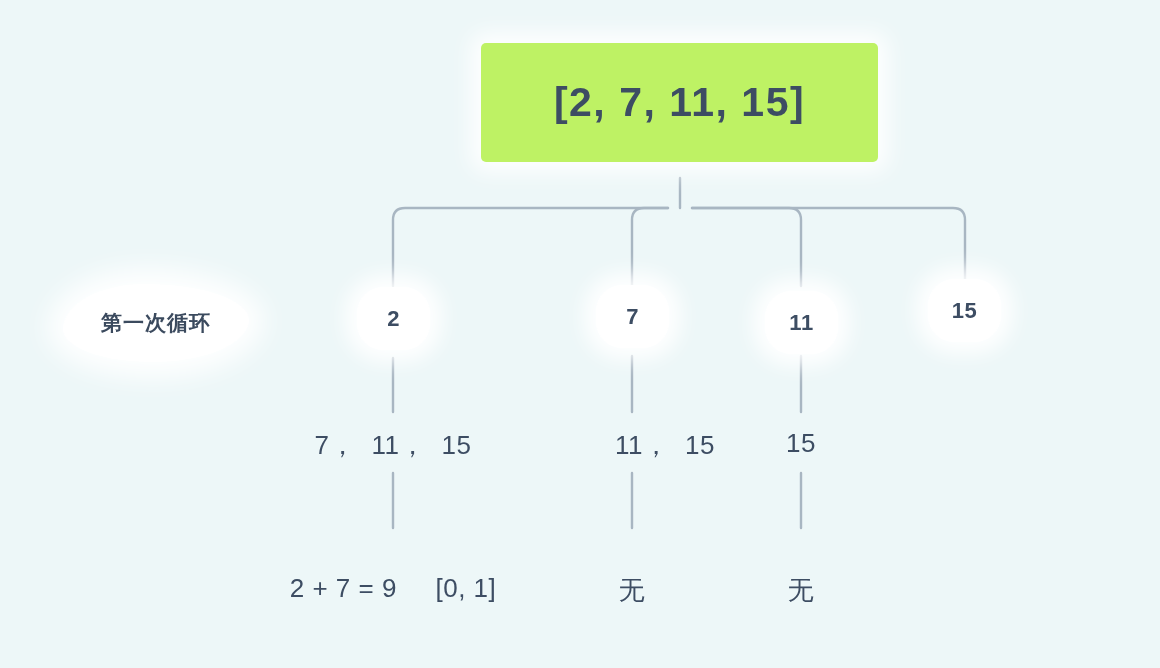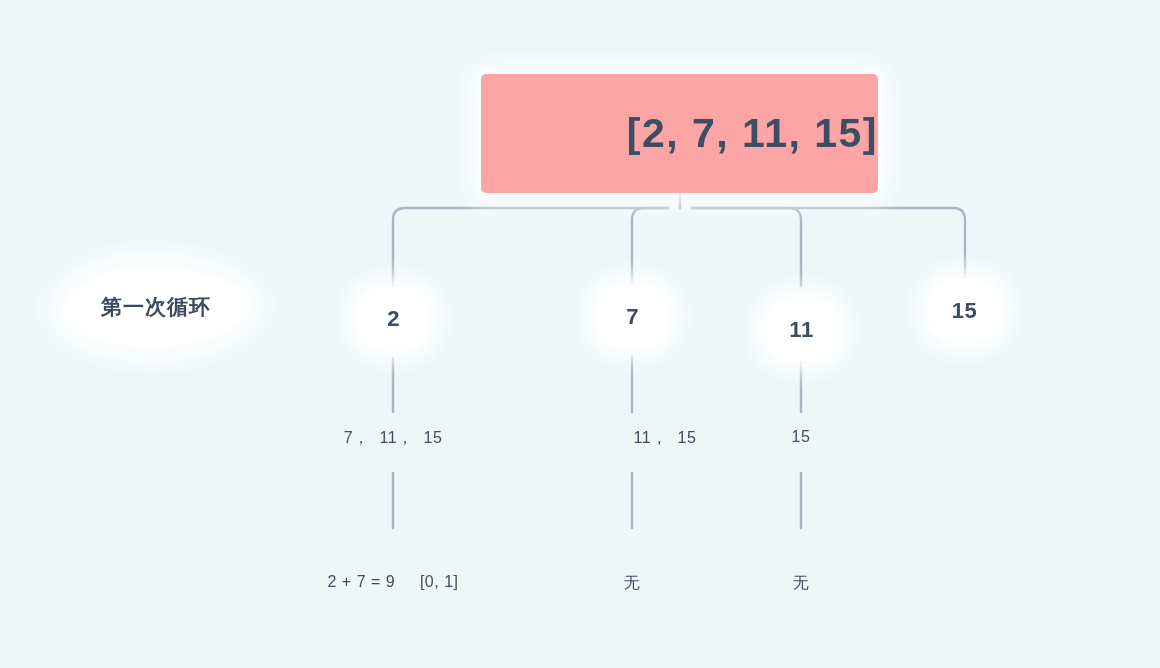--- a/index.html
+++ b/index.html
@@ -27,28 +27,28 @@
     top: 0;
     width: 1160px;
     height: 668px;
     pointer-events: none;
   }
 
   
   .root-card {
     position: absolute;
     left: 481px;
-    top: 74px;
+    top: 43px;
     width: 397px;
     height: 119px;
-    background: #fca5a5;
+    background: #bef264;
     border-radius: 5px;
     display: flex;
     align-items: center;
-    justify-content: flex-end;
+    justify-content: center;
     box-shadow: 0 0 22px 10px rgba(255,255,255,0.95);
     z-index: 3;
   }
   .root-card .root-text {
     font-size: 41px;
     font-weight: bold;
     color: #3d4d63;
     letter-spacing: 1.5px;
     white-space: nowrap;
   }
@@ -62,48 +62,48 @@
     color: #3b4a5e;
     font-size: 21px;
     font-weight: bold;
     letter-spacing: 1px;
     white-space: nowrap;
     background: #ffffff;
     border-radius: 44% 56% 52% 48% / 58% 46% 54% 42%;
     box-shadow: 0 0 26px 16px rgba(255,255,255,0.92);
     z-index: 3;
   }
-  .stage-label-1 { left: 63px;  top: 268px; width: 186px; height: 78px; }
+  .stage-label-1 { left: 63px;  top: 284px; width: 186px; height: 78px; }
   .stage-label-2 { left: 70px;  top: 413px; width: 186px; height: 78px; }
 
   
   .node {
     position: absolute;
     display: flex;
     align-items: center;
     justify-content: center;
     background: #ffffff;
     color: #3d4d63;
     font-size: 22px;
     font-weight: bold;
     letter-spacing: 0.5px;
     border-radius: 26px;
     box-shadow: 0 0 20px 12px rgba(255,255,255,0.93);
     z-index: 3;
   }
   .node-2  { left: 357px; top: 287px; width: 73px; height: 63px; }
   .node-7  { left: 596px; top: 285px; width: 73px; height: 63px; }
-  .node-11 { left: 765px; top: 298px; width: 73px; height: 63px; }
+  .node-11 { left: 765px; top: 291px; width: 73px; height: 63px; }
   .node-15 { left: 928px; top: 279px; width: 73px; height: 63px; }
 
   
   .textnode {
     position: absolute;
     color: #3d4d63;
-    font-size: 16px;
+    font-size: 26px;
     letter-spacing: 0.5px;
     white-space: pre;
     z-index: 2;
     transform: translateX(-50%);
     text-align: center;
   }
   .row2 { top: 428px; }
   .row3 { top: 545px; margin-top: 28px; }
 
   .t-r2-a { left: 393px; }

